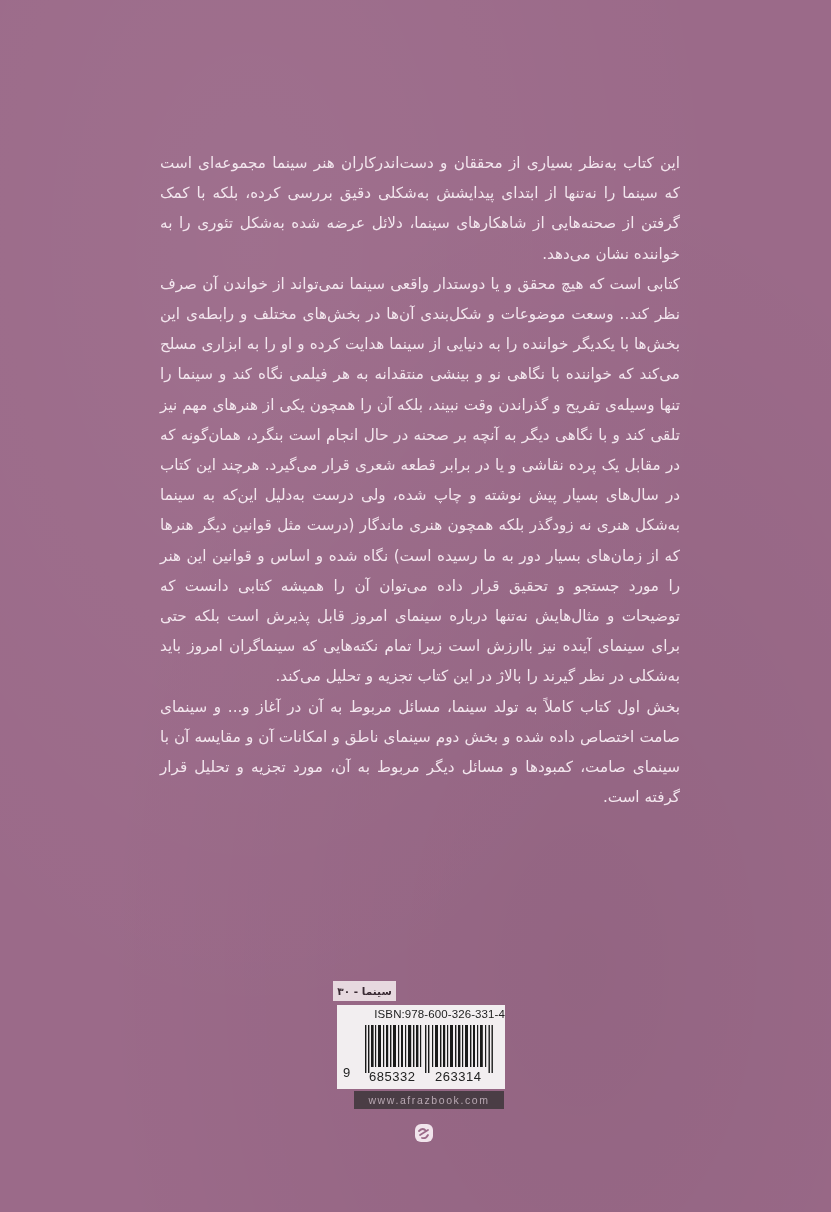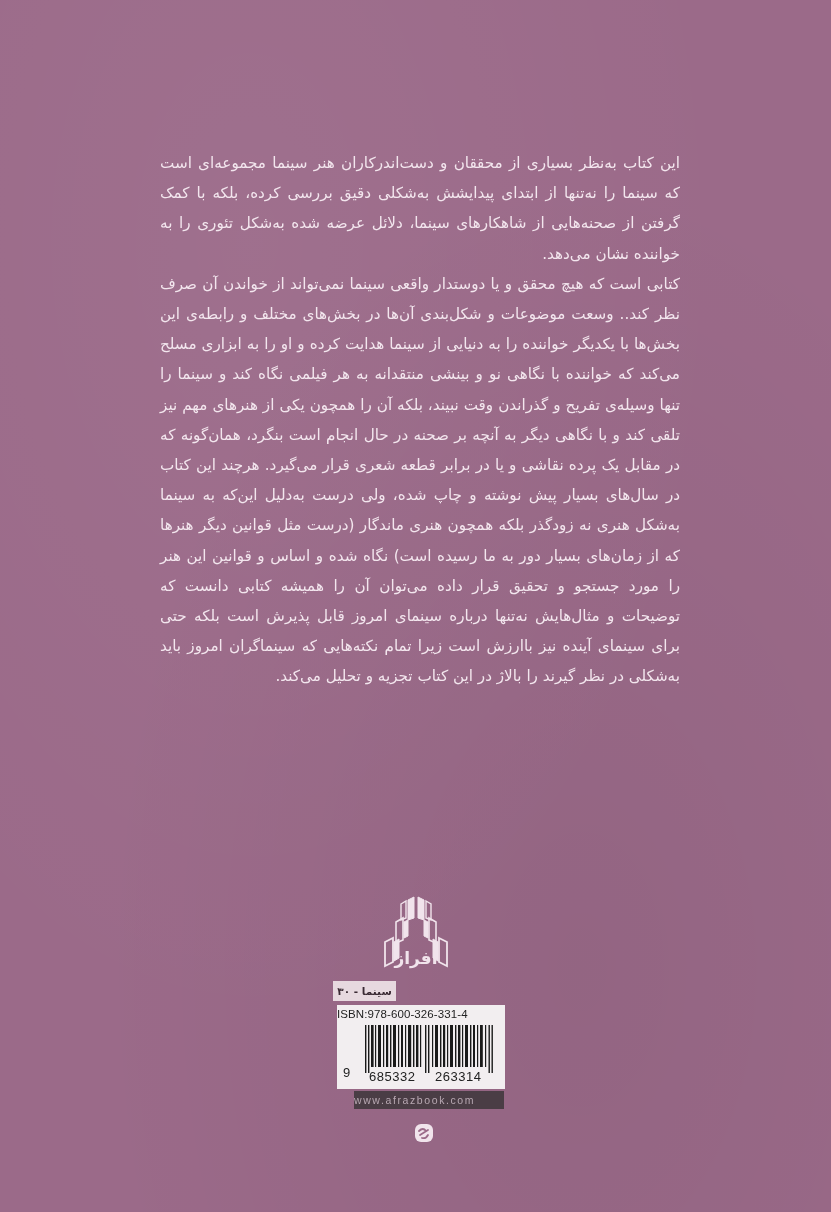--- a/index.html
+++ b/index.html
@@ -71,21 +71,21 @@
       left: 337px;
       top: 1005px;
       width: 168px;
       height: 84px;
       background: #f2eef0;
     }
     .isbn-text {
       position: absolute;
       left: 0; top: 3px;
       width: 100%;
-      text-align: left;
+      text-align: right;
       font-family: "Liberation Sans", sans-serif;
       font-size: 11.5px;
       color: #222;
       letter-spacing: 0.1px;
     }
     .bars {
       position: absolute;
       left: 28px;
       top: 20px;
       width: 128px;
@@ -107,62 +107,42 @@
       position: absolute;
       left: 354px;
       top: 1091px;
       width: 150px;
       height: 18px;
       background: #4a3d45;
       color: #b8a8b2;
       font-family: "Liberation Sans", sans-serif;
       font-size: 10.5px;
       line-height: 18px;
+      text-align: center;
       letter-spacing: 1.6px;
     }
     .imprint-logo {
       position: absolute;
       left: 414px;
       top: 1123px;
       width: 20px;
       height: 20px;
     }
   </style>
 </head>
 <body>
 
 <div class="back-cover">
 
   <div class="blurb">
     <p>این کتاب به‌نظر بسیاری از محققان و دست‌اندرکاران هنر سینما مجموعه‌ای است که سینما را نه‌تنها از ابتدای پیدایشش به‌شکلی دقیق بررسی کرده، بلکه با کمک گرفتن از صحنه‌هایی از شاهکارهای سینما، دلائل عرضه شده به‌شکل تئوری را به خواننده نشان می‌دهد.</p>
     <p>کتابی است که هیچ محقق و یا دوستدار واقعی سینما نمی‌تواند از خواندن آن صرف نظر کند.. وسعت موضوعات و شکل‌بندی آن‌ها در بخش‌های مختلف و رابطه‌ی این بخش‌ها با یکدیگر خواننده را به دنیایی از سینما هدایت کرده و او را به ابزاری مسلح می‌کند که خواننده با نگاهی نو و بینشی منتقدانه به هر فیلمی نگاه کند و سینما را تنها وسیله‌ی تفریح و گذراندن وقت نبیند، بلکه آن را همچون یکی از هنرهای مهم نیز تلقی کند و با نگاهی دیگر به آنچه بر صحنه در حال انجام است بنگرد، همان‌گونه که در مقابل یک پرده نقاشی و یا در برابر قطعه شعری قرار می‌گیرد. هرچند این کتاب در سال‌های بسیار پیش نوشته و چاپ شده، ولی درست به‌دلیل این‌که به سینما به‌شکل هنری نه زودگذر بلکه همچون هنری ماندگار (درست مثل قوانین دیگر هنرها که از زمان‌های بسیار دور به ما رسیده است) نگاه شده و اساس و قوانین این هنر را مورد جستجو و تحقیق قرار داده می‌توان آن را همیشه کتابی دانست که توضیحات و مثال‌هایش نه‌تنها درباره سینمای امروز قابل پذیرش است بلکه حتی برای سینمای آینده نیز باارزش است زیرا تمام نکته‌هایی که سینماگران امروز باید به‌شکلی در نظر گیرند را بالاژ در این کتاب تجزیه و تحلیل می‌کند.</p>
-  </div>
-
-  <div class="logo">
-    <svg width="96" height="78" viewBox="0 0 96 78">
-      <g fill="#f1e4ec" stroke="#f1e4ec" stroke-width="1">
-
-        <path d="M40 4 L46 1 L46 22 L40 24 Z"></path>
-        <path d="M50 1 L56 4 L56 24 L50 22 Z"></path>
-        <path d="M33 8 L38 5 L38 22 L33 24 Z" fill="none" stroke-width="1.4"></path>
-        <path d="M58 5 L63 8 L63 24 L58 22 Z" fill="none" stroke-width="1.4"></path>
-
-        <path d="M28 26 L35 22 L35 44 L28 47 Z" fill="none" stroke-width="1.6"></path>
-        <path d="M61 22 L68 26 L68 47 L61 44 Z" fill="none" stroke-width="1.6"></path>
-        <path d="M36 26 L40 24 L40 40 L36 42 Z"></path>
-        <path d="M56 24 L60 26 L60 42 L56 40 Z"></path>
-
-        <path d="M17 46 L25 42 L25 66 L17 70 Z" fill="none" stroke-width="1.8"></path>
-        <path d="M71 42 L79 46 L79 70 L71 66 Z" fill="none" stroke-width="1.8"></path>
-        <path d="M26 46 L31 43 L31 62 L26 65 Z"></path>
-        <path d="M65 43 L70 46 L70 65 L65 62 Z"></path>
-      </g>
-      <text x="48" y="68" text-anchor="middle" font-family="DejaVu Sans, sans-serif" font-size="17" font-weight="bold" fill="#f1e4ec">افراز</text>
-    </svg>
-  </div>
+    <p>بخش اول کتاب کاملاً به تولد سینما، مسائل مربوط به آن در آغاز و... و سینمای صامت اختصاص داده شده و بخش دوم سینمای ناطق و امکانات آن و مقایسه آن با سینمای صامت، کمبودها و مسائل دیگر مربوط به آن، مورد تجزیه و تحلیل قرار گرفته است.</p>
+  </div>
+
 
   <div class="series-row">
     <div class="series-box series-main">سینما و تئاتر - ۴۳۱</div>
     <div class="series-box series-sub">سینما - ۳۰</div>
   </div>
 
   <div class="barcode-panel">
     <div class="isbn-text">ISBN:978-600-326-331-4</div>
     <svg class="bars" viewBox="0 0 128 48" preserveAspectRatio="none">
       <g fill="#1a1a1a">

